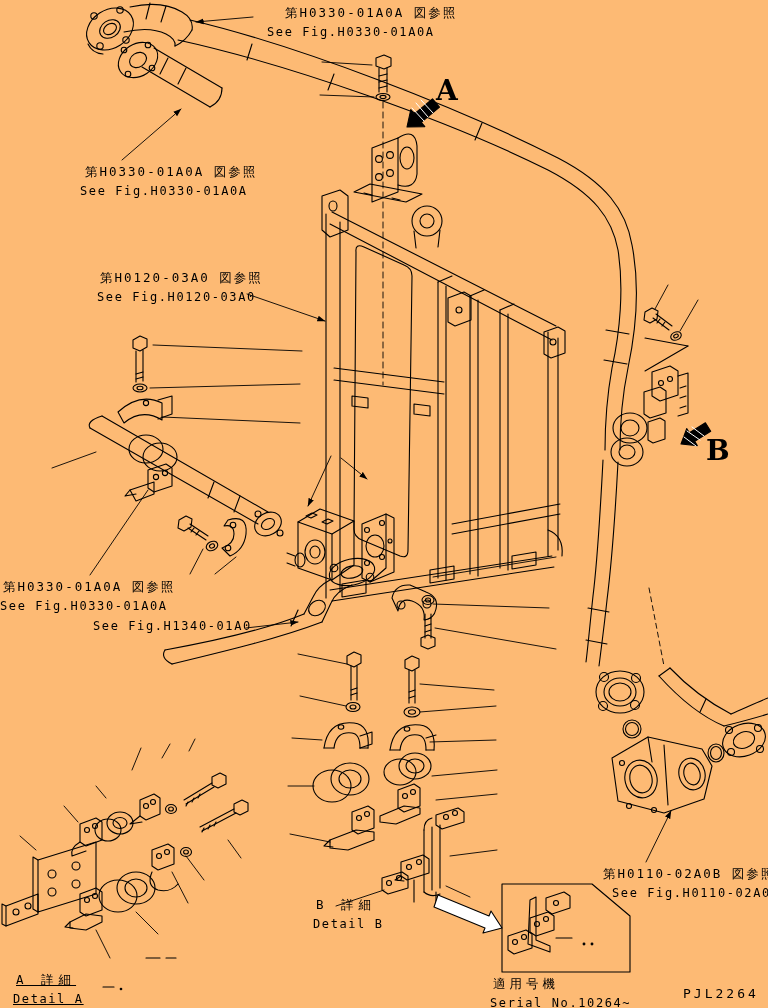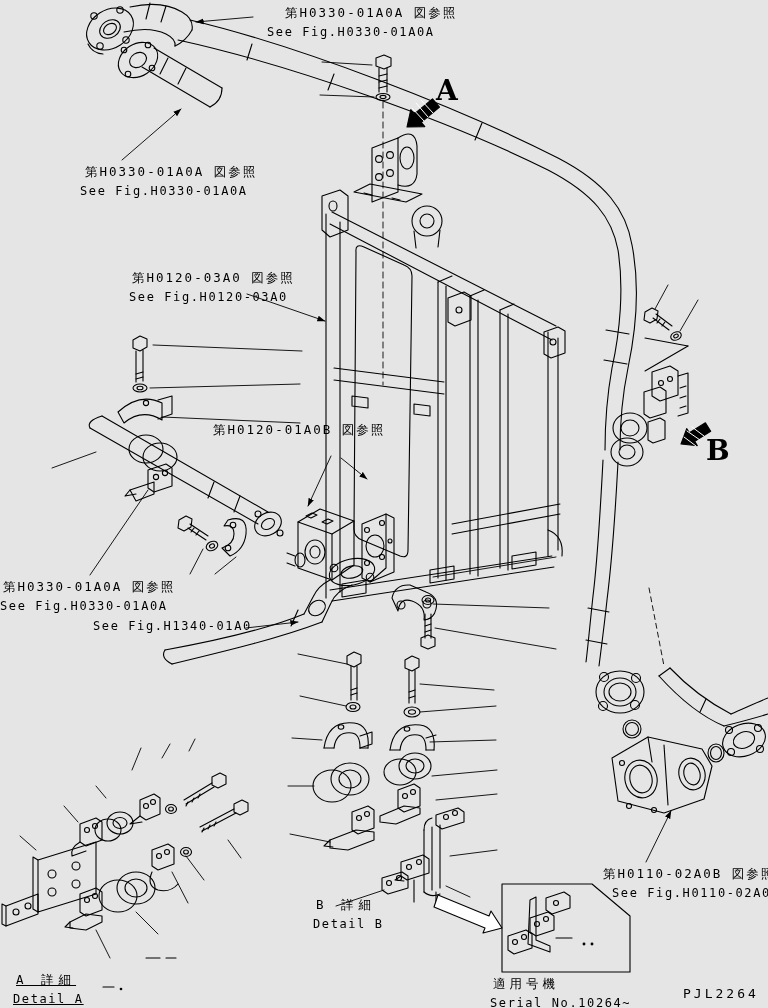--- a/index.html
+++ b/index.html
@@ -1,16 +1,16 @@
 <!DOCTYPE html>
 <html><head>
 <meta charset="utf-8">
 <style>
   html,body{margin:0;padding:0;background:#fff;}
-  .canvas{position:relative;width:768px;height:1008px;background:#e5e5e5;overflow:hidden;
+  .canvas{position:relative;width:768px;height:1008px;background:#fdba74;overflow:hidden;
           font-family:"DejaVu Sans Mono","Liberation Mono",monospace;color:#000;}
   svg{position:absolute;left:0;top:0;}
   .lbl{position:absolute;white-space:nowrap;line-height:19.5px;font-size:12px;letter-spacing:1.6px;}
   .lbl .jp{font-size:12.5px;letter-spacing:2px;}
   .ind18{margin-left:18px;} .ind5{margin-left:5px;} .ind3{margin-left:3px;}
   .ind9{margin-left:9px;} .ind11{margin-left:11px;}
   .viewletter{position:absolute;font-family:"DejaVu Serif","Liberation Serif",serif;
               font-size:28px;font-weight:bold;letter-spacing:0;}
   .code{position:absolute;font-size:13px;letter-spacing:3px;}
   .serial .jp{letter-spacing:4px;}
@@ -483,27 +483,26 @@
   <div class="lbl" style="left:267px;top:3px;">
     <div class="jp ind18">第H0330-01A0A 図参照</div>
     <div>See Fig.H0330-01A0A</div>
   </div>
 
   <div class="lbl" style="left:80px;top:162px;">
     <div class="jp ind5">第H0330-01A0A 図参照</div>
     <div>See Fig.H0330-01A0A</div>
   </div>
 
-  <div class="lbl" style="left:97px;top:268px;margin-left:32px;">
+  <div class="lbl" style="left:97px;top:268px;">
     <div class="jp ind3">第H0120-03A0 図参照</div>
     <div>See Fig.H0120-03A0</div>
   </div>
 
   <div class="lbl" style="left:208px;top:420px;">
-    <div class="jp ind5">第H0120-01A0B 図参照</div>
   </div>
 
   <div class="lbl" style="left:0px;top:577px;">
     <div class="jp ind3">第H0330-01A0A 図参照</div>
     <div>See Fig.H0330-01A0A</div>
   </div>
 
   <div class="lbl" style="left:82px;top:617px;">
     <div class="ind11">See Fig.H1340-01A0</div>
   </div>

